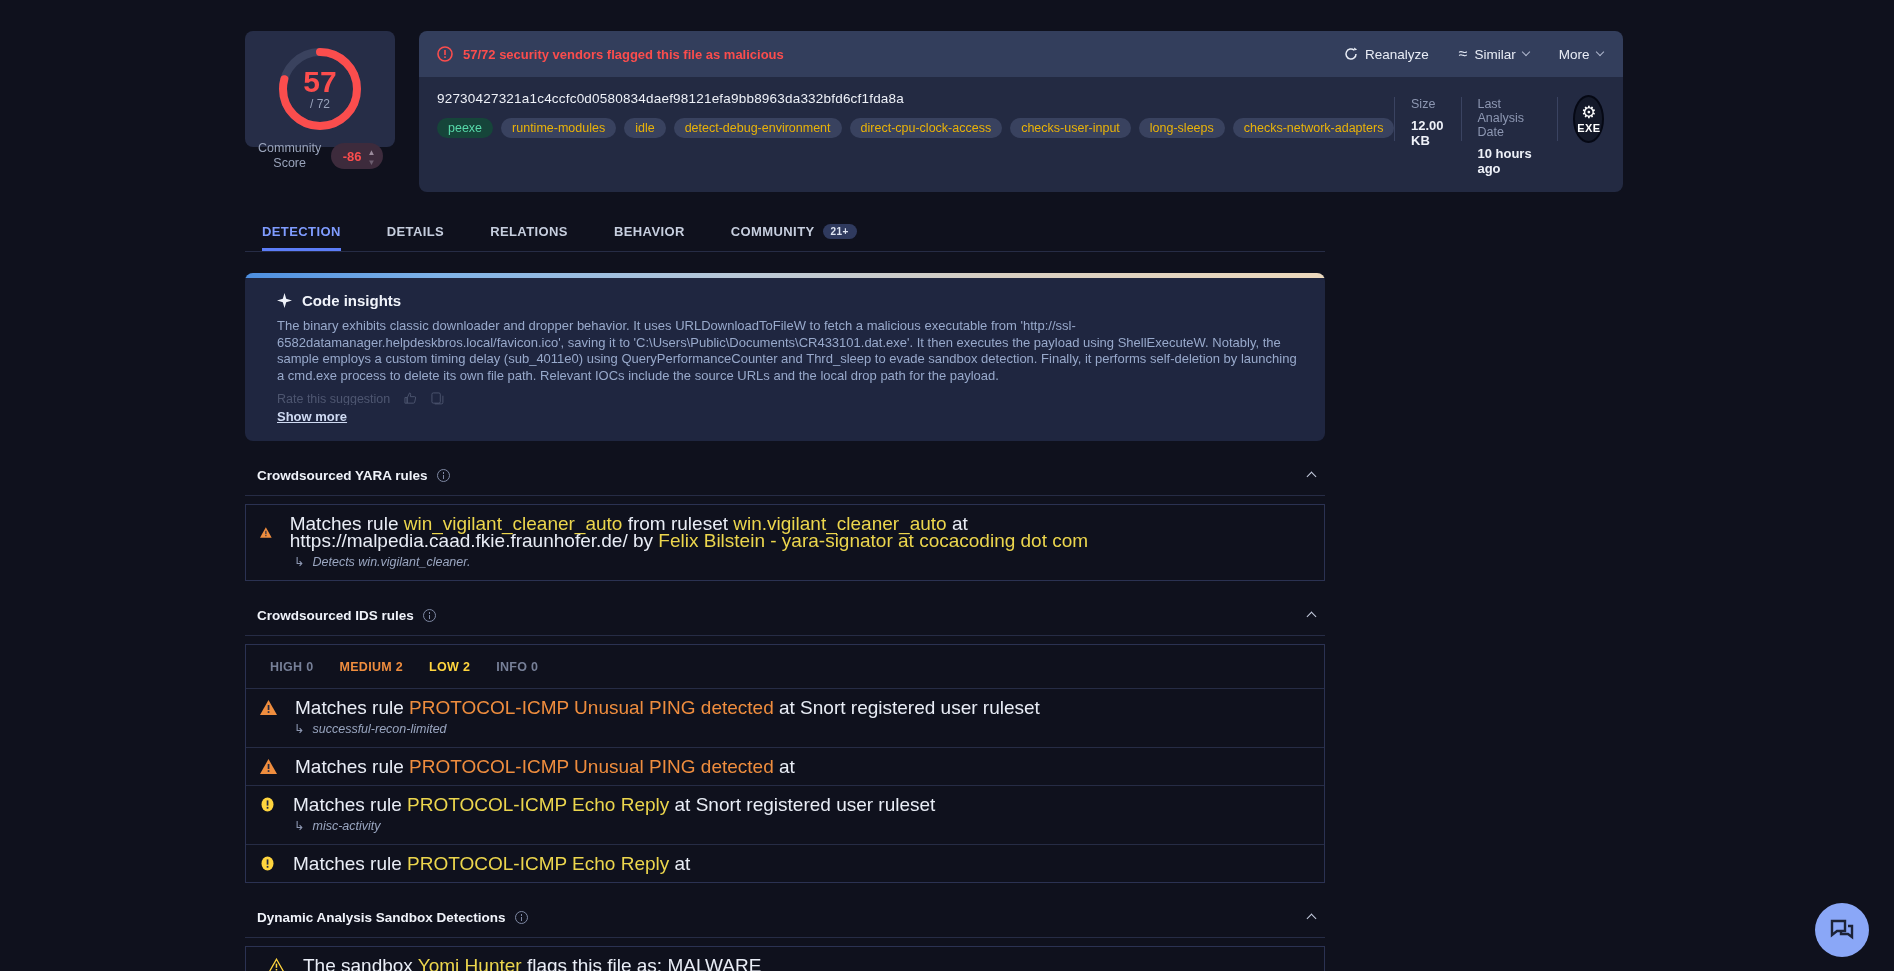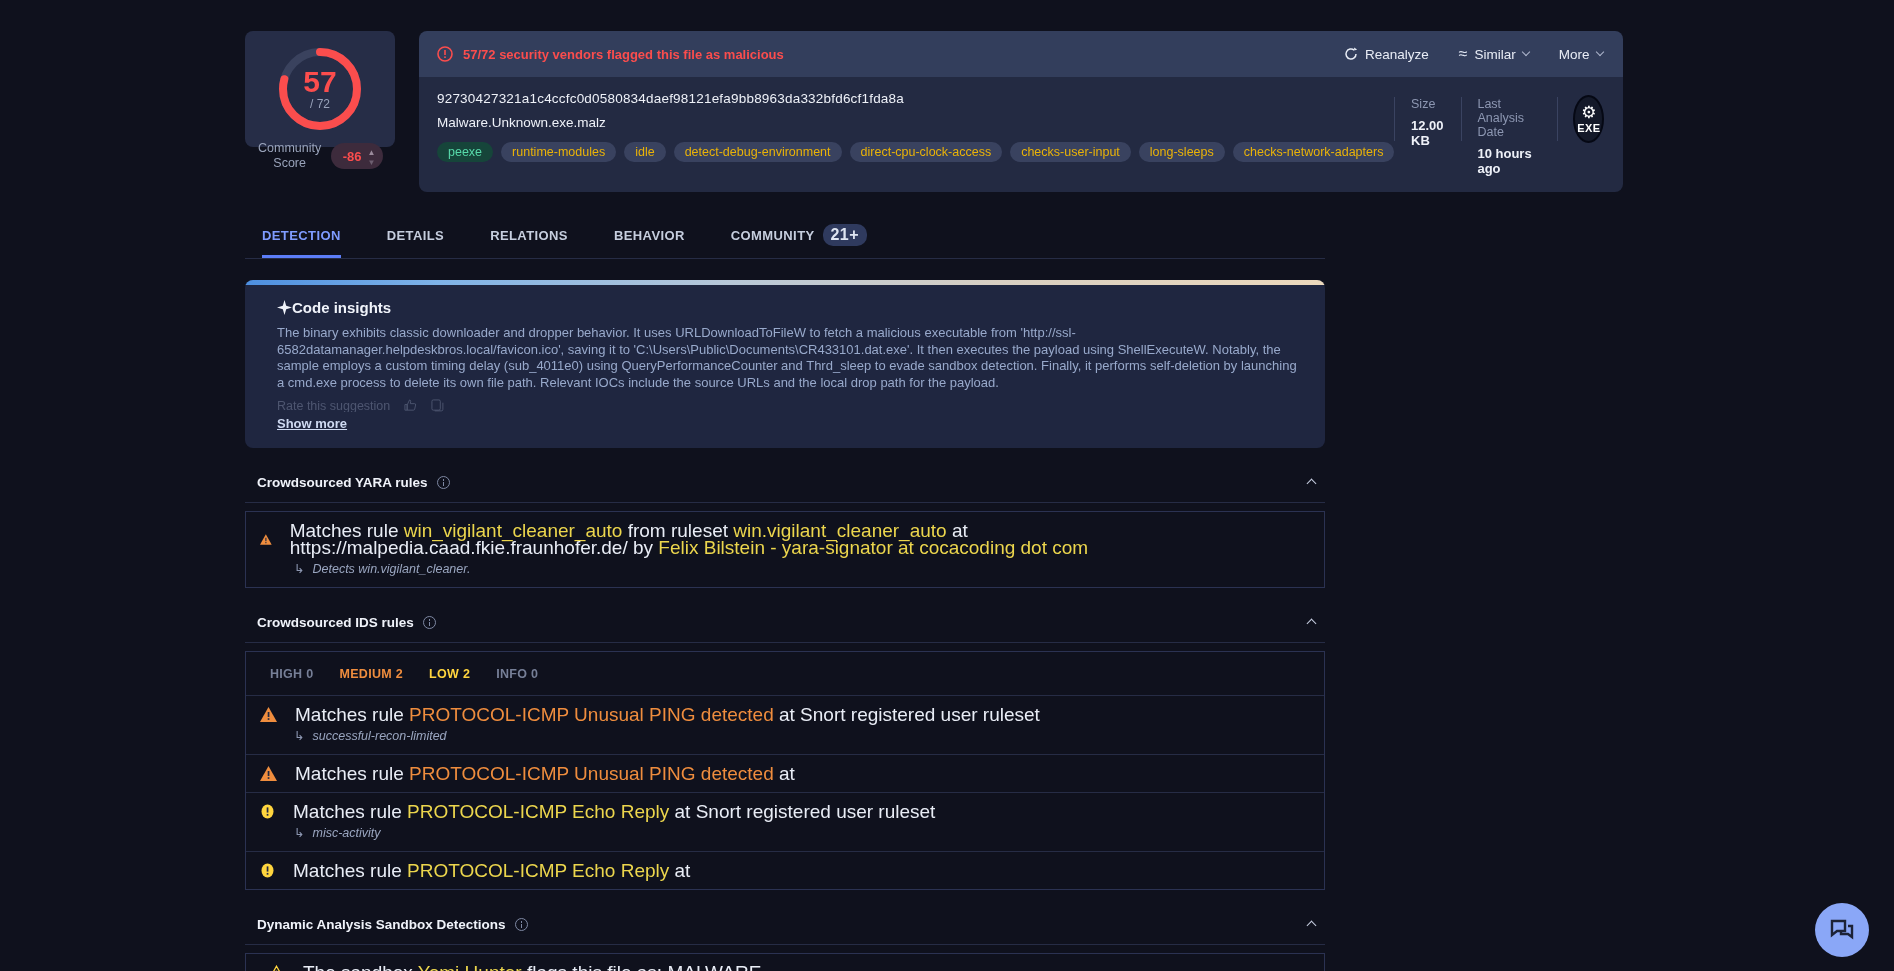--- a/index.html
+++ b/index.html
@@ -56,29 +56,29 @@
     justify-content:center; margin-top:-2px; }
   .gear-glyph::before { content:"\2699"; color:#ffffff; font-size:17px; line-height:15px; }
   .exe-label { color:#ffffff; font-size:11px; font-weight:bold; letter-spacing:.5px; }
 
   
   .tabs-row { display:flex; gap:46px; margin-top:22px; padding-left:17px;
     border-bottom:1px solid #262c45; }
   .tab { padding:10px 0 12px 0; font-size:13px; font-weight:bold; letter-spacing:.4px;
     color:#c6cede; cursor:pointer; display:flex; align-items:center; gap:8px; }
   .tab--active { color:#7f9cff; border-bottom:3px solid #5c7df8; padding-bottom:9px; }
-  .tab-badge { background:#2f3a5e; color:#dfe5f2; font-size:16px; font-weight:bold;
+  .tab-badge { background:#2f3a5e; color:#dfe5f2; font-size:10px; font-weight:bold;
     border-radius:10px; padding:2px 8px; }
 
   
   .insights-card { margin-top:21px; background:#1f2640; border-radius:8px; overflow:hidden; }
   .gradient-bar { height:5px; background:linear-gradient(90deg,#4d8fe0 0%, #7fb3e8 18%,
     #b8c8d8 45%, #d8cfc2 70%, #ecd9bd 100%); }
   .insights-inner { padding:14px 24px 16px 32px; }
-  .insights-title-row { display:flex; align-items:center; }
+  .insights-title-row { display:flex; align-items:center; gap:10px; }
   .insights-title { font-size:15px; font-weight:bold; color:#f0f3fa; }
   .insights-body { margin-top:9px; font-size:13px; line-height:16.5px; color:#98a9cb; }
   .rate-row { display:flex; align-items:center; gap:14px; margin-top:8px; opacity:.42;
     color:#8d97b2; font-size:12.5px; height:13px; overflow:hidden; }
   .show-more { display:inline-block; margin-top:4px; color:#cfdaf2; font-size:13px;
     font-weight:bold; text-decoration:underline; cursor:pointer; }
 
   
   .section-head { display:flex; align-items:center; margin-top:23px; padding:0 2px 0 12px; }
   .section-title { font-size:13.5px; font-weight:bold; color:#f0f3fa; }
@@ -176,21 +176,20 @@
           <button class="hbtn">
             <span>More</span>
             <span class="chev"></span>
           </button>
         </div>
       </div>
 
       <div class="file-panel">
         <div class="file-main">
           <div class="file-hash">92730427321a1c4ccfc0d0580834daef98121efa9bb8963da332bfd6cf1fda8a</div>
-          <div class="file-name">Malware.Unknown.exe.malz</div>
           <div class="tag-row">
             <span class="tag tag--green">peexe</span>
             <span class="tag">runtime-modules</span>
             <span class="tag">idle</span>
             <span class="tag">detect-debug-environment</span>
             <span class="tag">direct-cpu-clock-access</span>
             <span class="tag">checks-user-input</span>
             <span class="tag">long-sleeps</span>
             <span class="tag">checks-network-adapters</span>
           </div>

